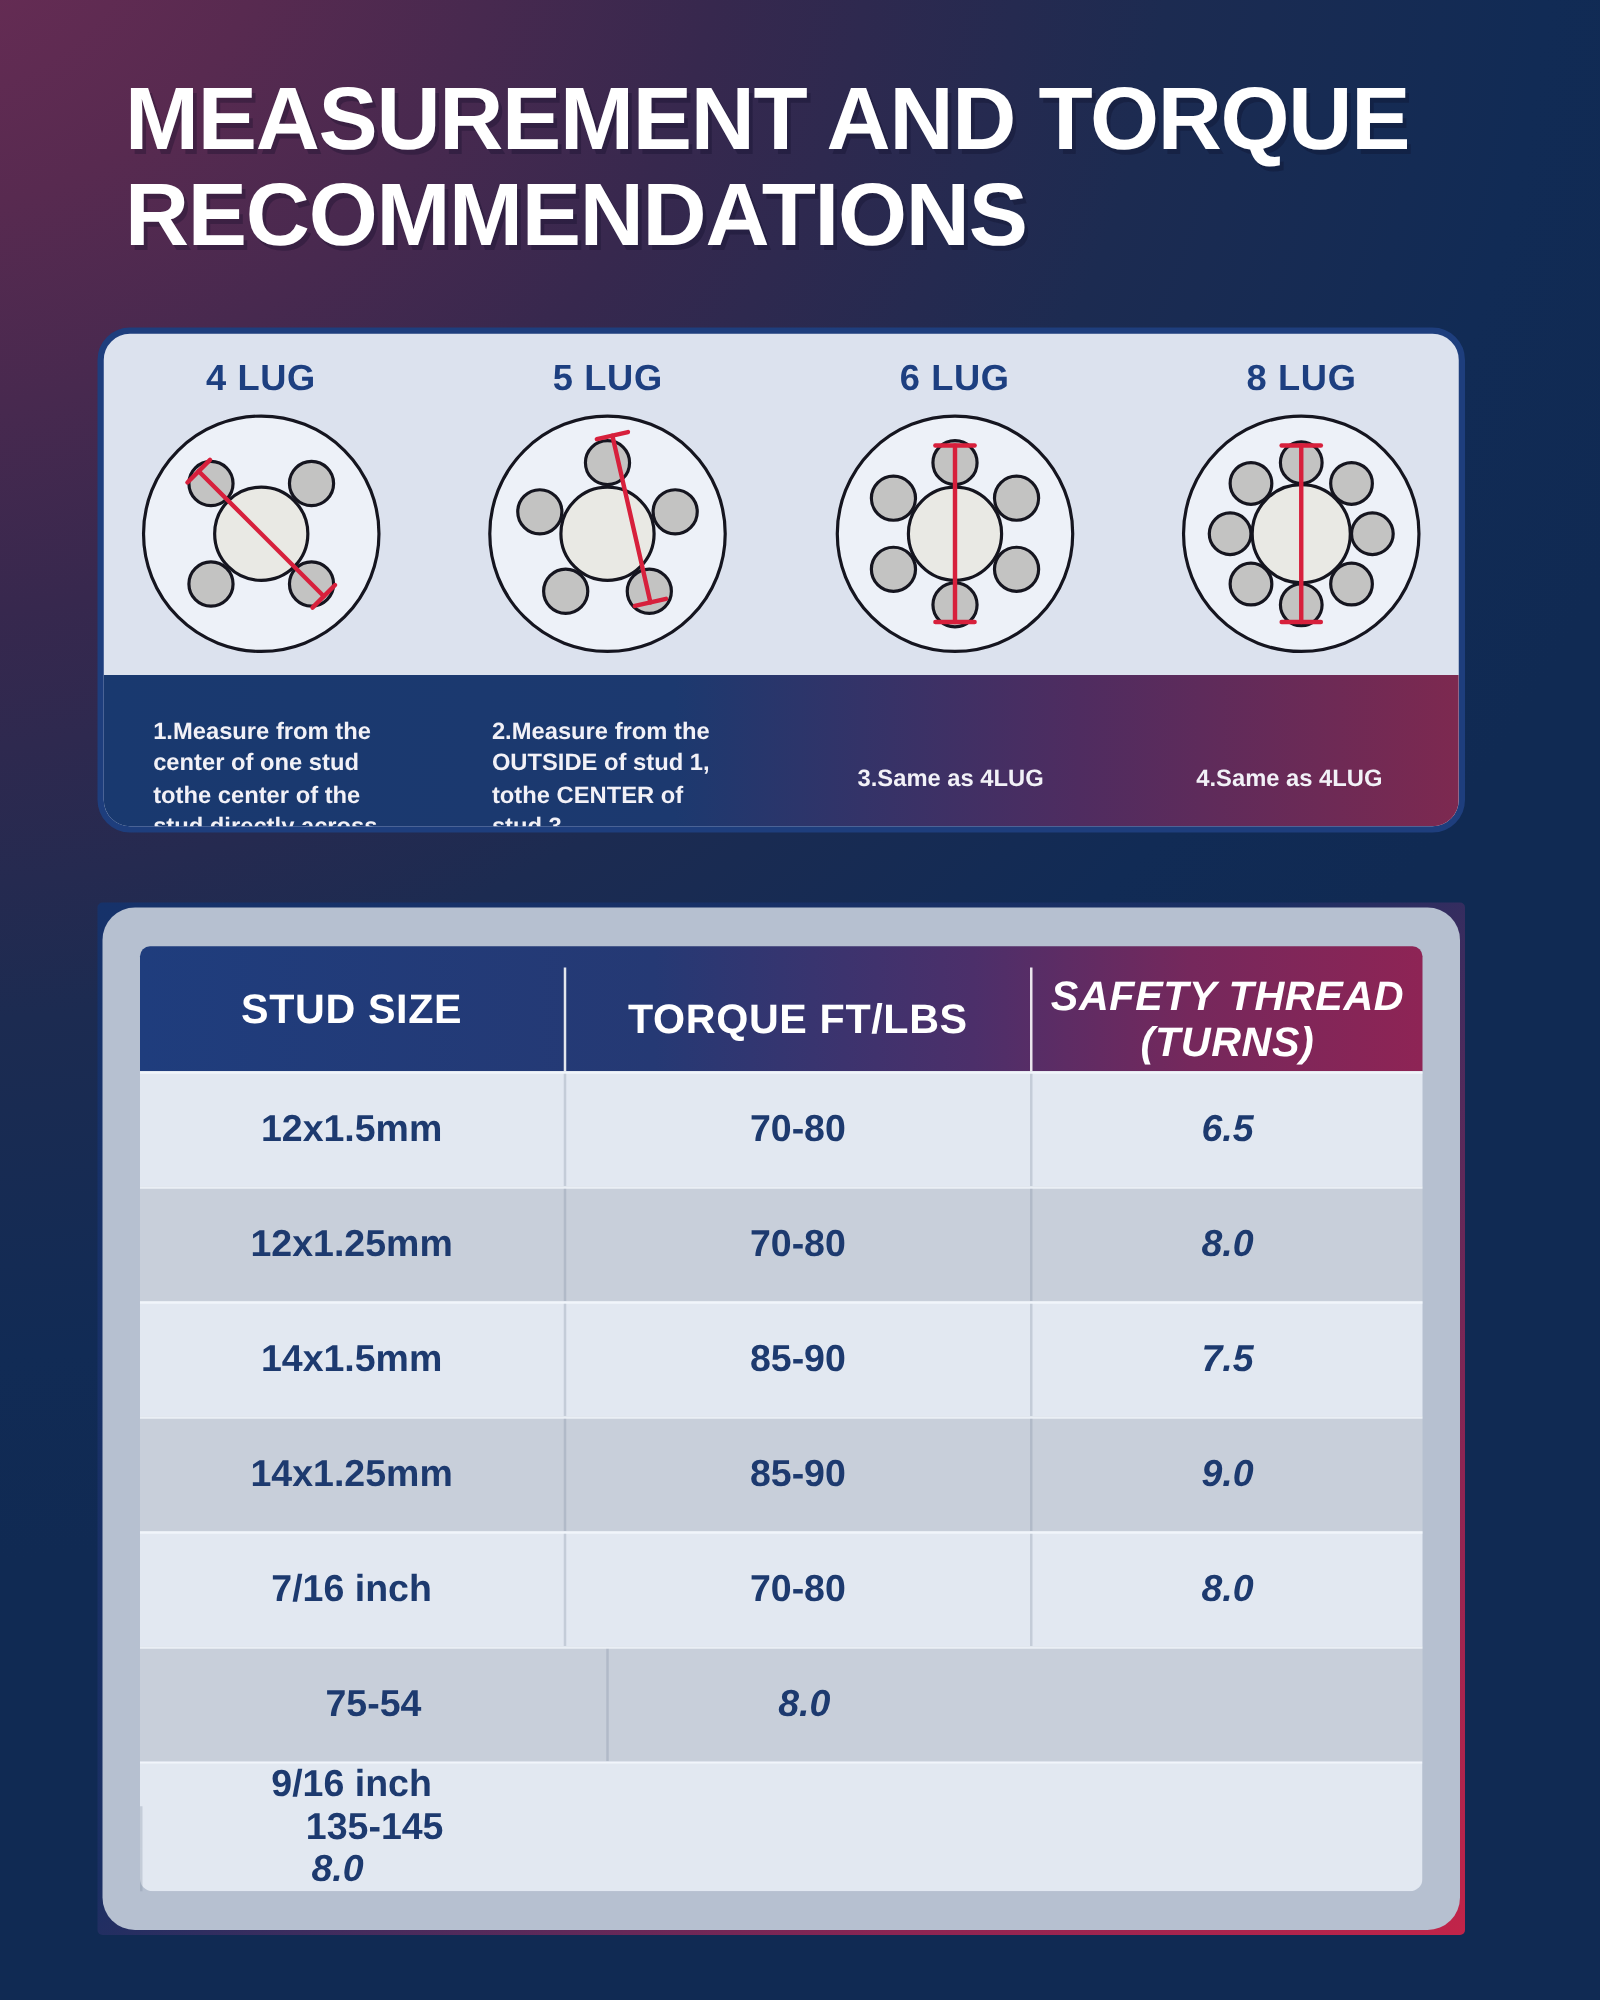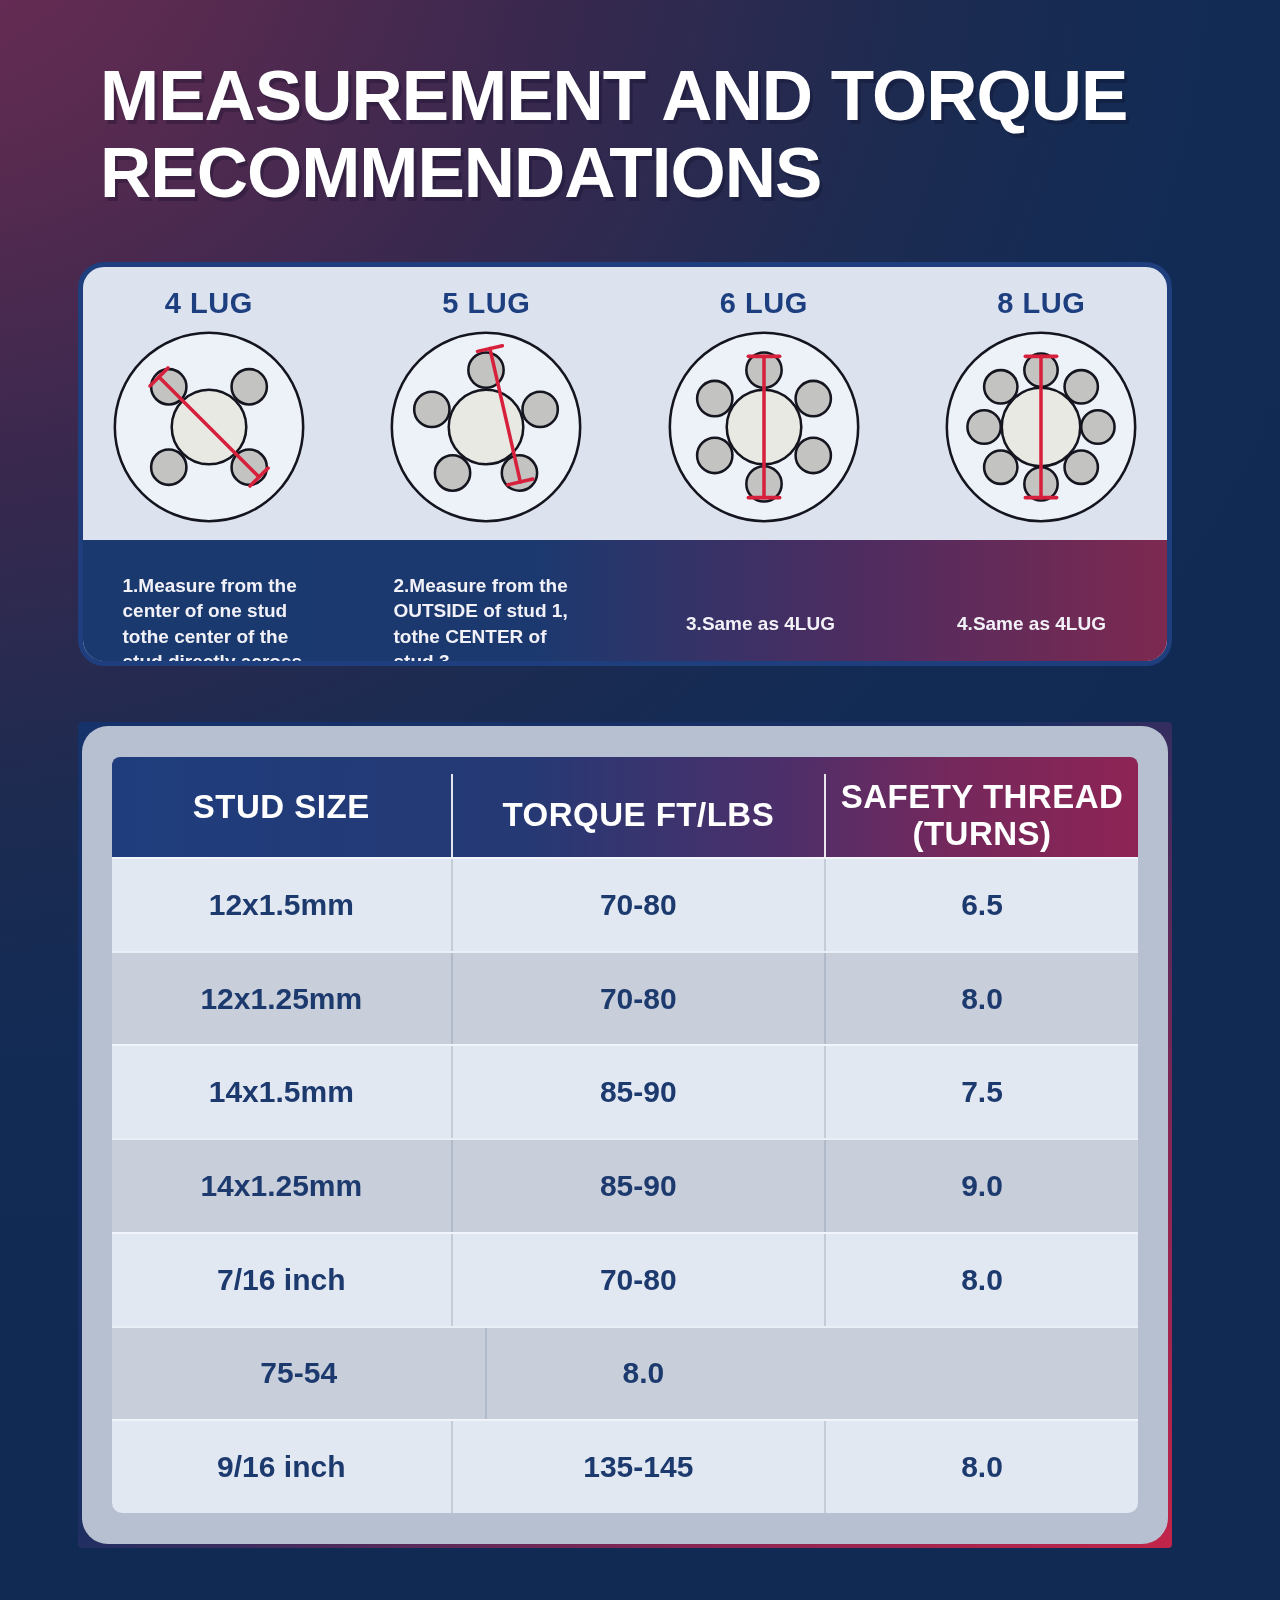--- a/index.html
+++ b/index.html
@@ -64,27 +64,27 @@
     height:100px; display:flex; flex:0 0 100px;
     background:linear-gradient(90deg,#1f3d7d 0%,#253974 40%,#4c2f6a 65%,#75285c 82%,#8e2455 100%);
     border-radius:8px 8px 0 0;
   }
   .t-hcell {
     display:flex; flex-direction:column; justify-content:center; align-items:center;
     color:#ffffff; font-weight:800; font-size:33px; letter-spacing:0.5px; line-height:1.12;
     text-align:center;
   }
   .t-hcell + .t-hcell { border-left:2px solid rgba(255,255,255,0.88);margin-top:17px; }
-  .c1 { width:33%; } .c2 { width:36.4%; } .c3 { width:30.6%; }
+  .c1 { width:33%; } .c2 { width:36.4%; } .c3 { width:30.6%;font-style:italic; }
 
   .t-body { flex:1; display:flex; flex-direction:column; }
   .t-row { flex:1; display:flex; border-top:2px solid rgba(246,249,253,0.75); }
   .t-body .t-row:nth-child(odd)  { background:#e2e8f1; }
   .t-body .t-row:nth-child(even) { background:#c8cfda; }
-  .t-body .t-row:last-child { border-radius:0 0 10px 10px; }
+  .t-body .t-row:last-child { border-radius:0 0 10px 10px;flex-direction:column; }
   .t-cell {
     display:flex; align-items:center; justify-content:center;
     font-size:30px; font-weight:700; color:#1d3a6f;
   }
   .t-cell + .t-cell { border-left:2px solid rgba(125,138,160,0.30); }
 </style>
 </head>
 <body>
 
 <h1 class="title"><span>MEASUREMENT AND TORQUE</span><br>

